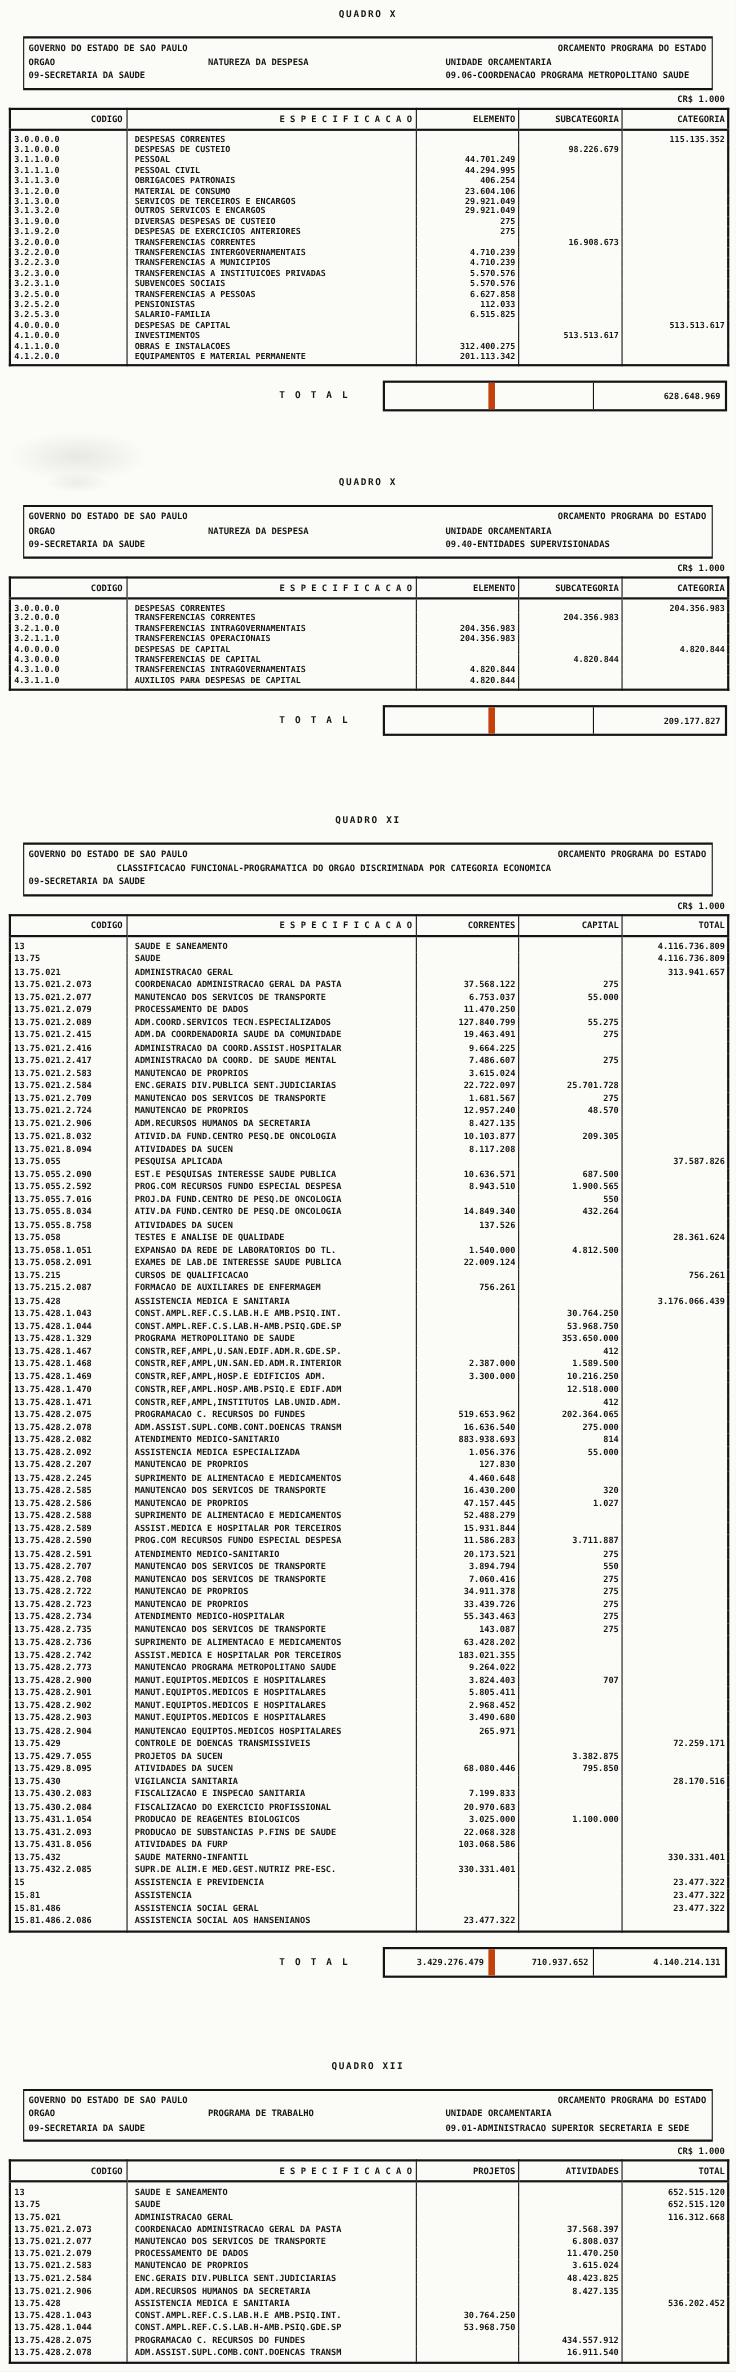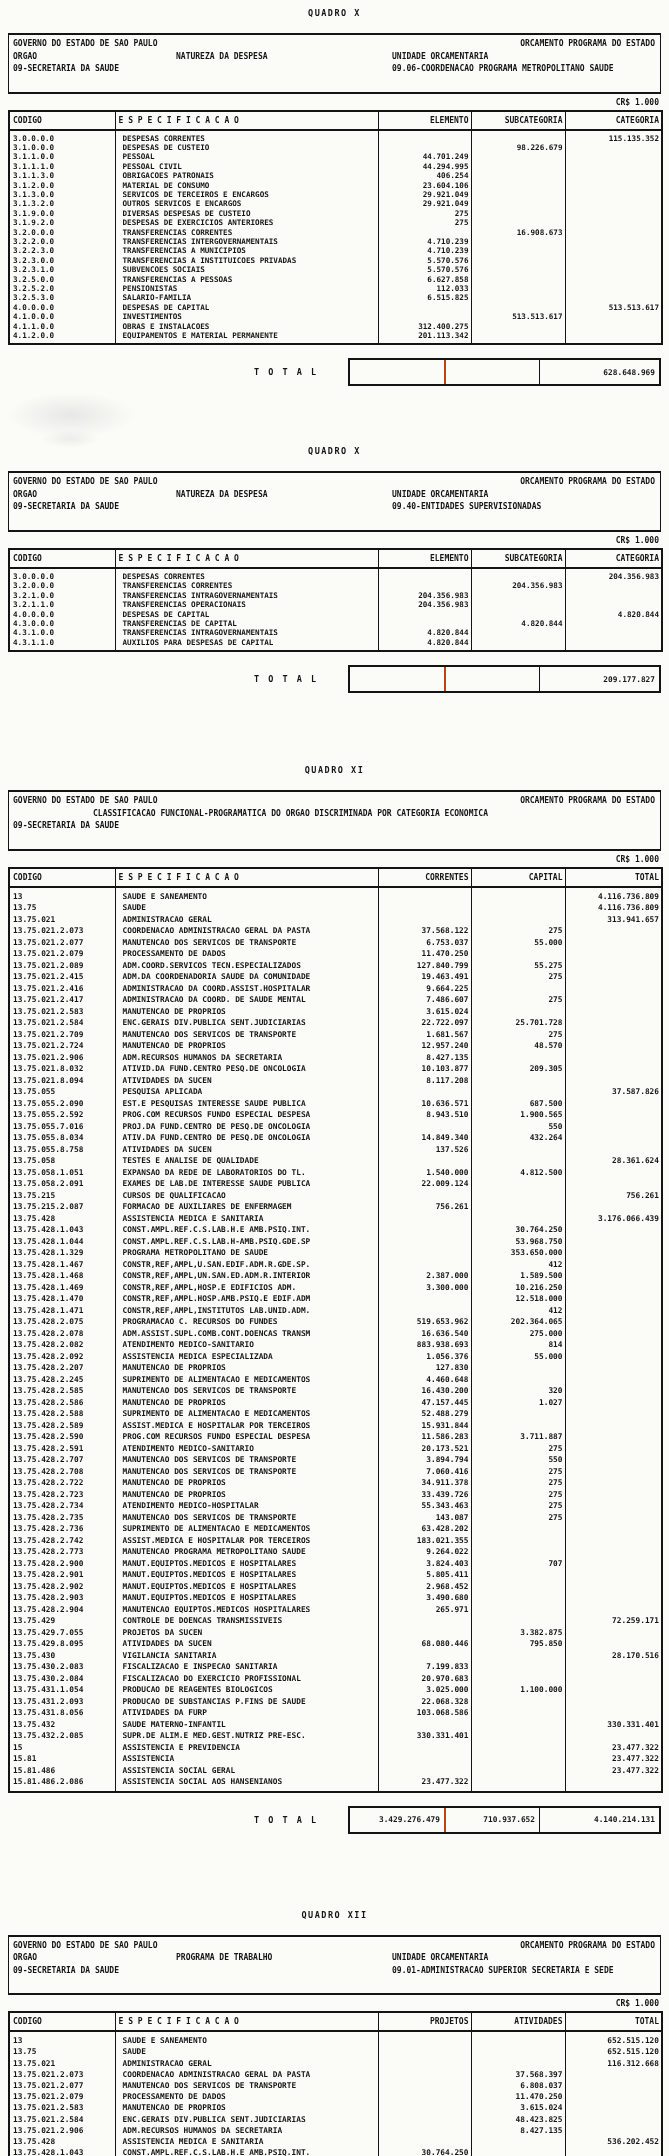--- a/index.html
+++ b/index.html
@@ -10,41 +10,41 @@
     font-weight:700; color:#151515;
   }
   .quadro-title { text-align:center; font-size:8.5px; letter-spacing:1.5px; margin-bottom:15px; }
   .s1 .quadro-title { margin-top:8px; }
   .s2 .quadro-title { margin-top:60px; }
   .s3 .quadro-title { margin-top:72px; }
   .s4 .quadro-title { margin-top:76px; }
 
   .hbox {
     border:2px solid #141414; border-left-width:1px; border-right-width:1px;
-    margin:0 8px; padding:3px 5px 16px 4px; font-size:8px;
+    margin:0 21px; padding:3px 5px 4px 4px; font-size:8px;
   }
   .hline { line-height:12.5px; white-space:nowrap; }
   .flexline { display:flex; justify-content:space-between; }
   .gridline { display:grid; grid-template-columns:163px 216px 1fr; }
   .span2 { grid-column:1 / span 2; }
   .subtitle-line { padding-left:80px; }
 
   .currency { font-size:8px; text-align:right; padding:5px 10px 3px 0; line-height:8px; }
 
   table.btable {
     border-collapse:collapse; table-layout:fixed; width:653px; margin:0 8px;
     border:2px solid #141414;
   }
   col.c0 { width:106px; } col.c1 { width:263px; }
   col.c2 { width:93px; }  col.c3 { width:94px; }  col.c4 { width:97px; }
   .btable th {
     border:1px solid #141414; border-bottom:2.5px solid #141414;
     font-size:8px; padding:4px 3px; font-weight:700; white-space:nowrap; overflow:hidden;
   }
-  .btable th.ctr { text-align:left; }
+  .btable th.ctr { text-align:right; }
   .btable th.num { text-align:right; padding-right:2px; }
   .btable td {
     border-left:1px solid #141414; border-right:1px solid #141414;
     padding:0 3px; white-space:nowrap; overflow:hidden; font-weight:700;
   }
   .btable td.c1 { padding-left:7px; }
   .btable td.c2, .btable td.c3, .btable td.c4 { text-align:right; padding-right:2px; }
   .btable tbody tr:first-child td { padding-top:3px;margin-left:36px; }
   .btable tbody tr:last-child td { padding-bottom:3px; }
   .s1 .btable tbody td, .s2 .btable tbody td { font-size:7.6px; line-height:9.4px; }
@@ -55,21 +55,21 @@
   .total-label {
     box-sizing:border-box; width:369px; text-align:right; padding-right:30px;
     font-size:8.5px; letter-spacing:2px;
   }
   .total-box { display:flex; border:2px solid #141414; height:24px; background:#fbfbf8; }
   .tc {
     box-sizing:border-box; display:flex; align-items:center; justify-content:flex-end;
     padding:0 4px 0 3px; font-size:7.8px;
   }
   .tc.t0 { width:94px; }
-  .tc.t1 { width:95px; border-left:2px solid #c2410c; }
+  .tc.t1 { width:95px; border-left:6px solid #c2410c; }
   .tc.t2 { width:120px; border-left:1px solid #141414; }
 
   .smudge { position:absolute; pointer-events:none; border-radius:50%; }
   .sm1 { left:6px; top:392px; width:130px; height:46px;
          background:radial-gradient(ellipse at center, rgba(60,60,60,0.10), rgba(60,60,60,0) 70%); }
   .sm2 { left:40px; top:430px; width:60px; height:18px;
          background:radial-gradient(ellipse at center, rgba(60,60,60,0.08), rgba(60,60,60,0) 70%); }
 </style>
 </head>
 <body>

